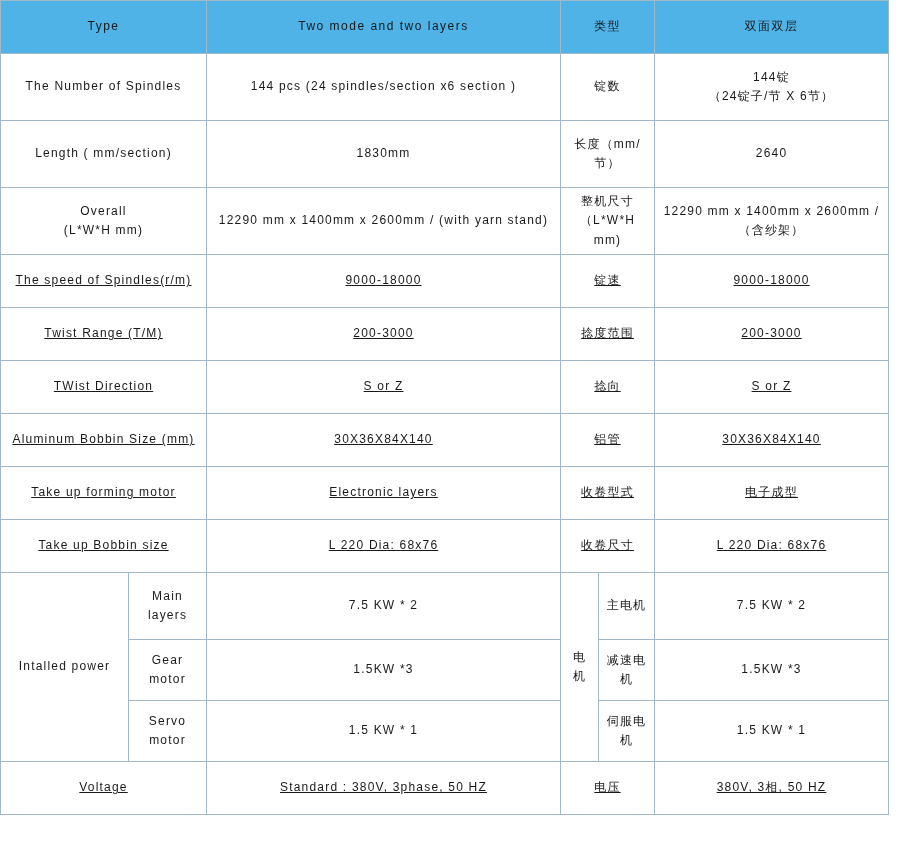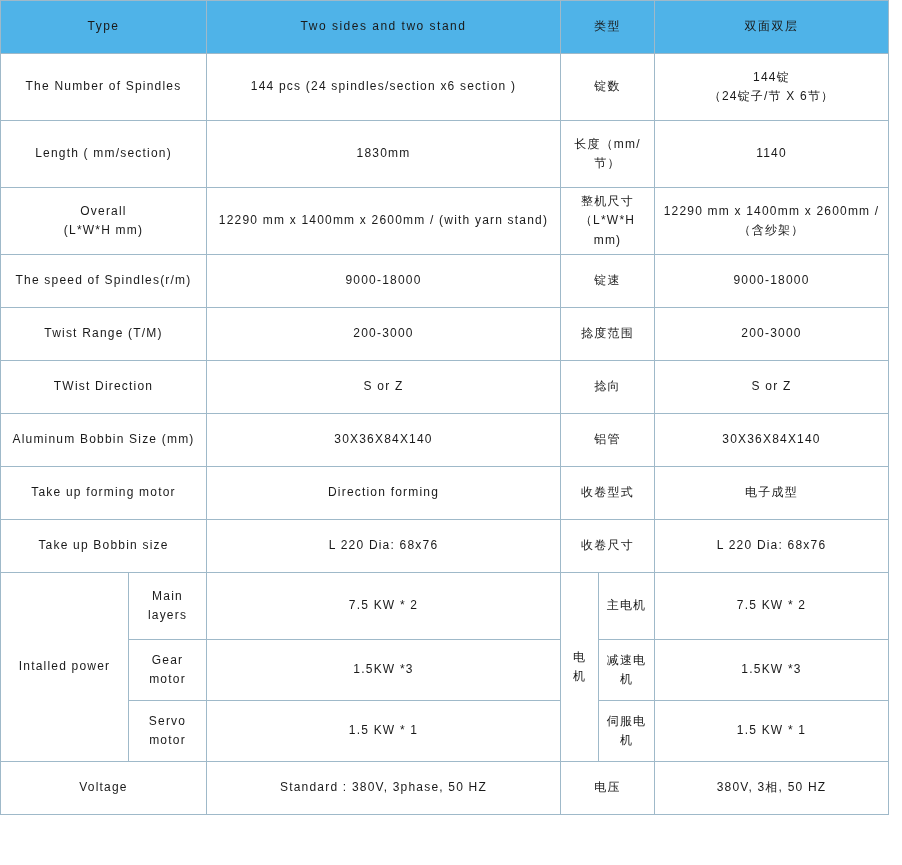--- a/index.html
+++ b/index.html
@@ -53,61 +53,61 @@
   td.sub {
     letter-spacing: 0.6px;
     text-align: center;
   }
   td.power-label {
     letter-spacing: 1.8px;
     text-align: center;
     vertical-align: middle;
   }
   .row-tall td { height: 58px; }
-  .row-mid td { height: 44px; }
+  .row-mid td { height: 44px; text-decoration: underline; }
   .two-line { line-height: 1.9; }
 </style>
 </head>
 <body>
 
 <div class="page">
   <table class="spec">
     <colgroup>
       <col style="width:128px">
       <col style="width:78px">
       <col style="width:354px">
       <col style="width:38px">
       <col style="width:56px">
       <col style="width:234px">
     </colgroup>
     <thead>
       <tr>
         <th colspan="2">Type</th>
-        <th>Two sides and two stand</th>
+        <th>Two mode and two layers</th>
         <th colspan="2" class="cn">类型</th>
         <th class="cn">双面双层</th>
       </tr>
     </thead>
     <tbody>
 
       <tr class="row-tall">
         <td colspan="2" class="label">The Number of Spindles</td>
         <td>144 pcs (24 spindles/section x6 section )</td>
         <td colspan="2" class="cn">锭数</td>
         <td class="cn two-line">
           <div>144锭</div>
           <div>（24锭子/节 X 6节）</div>
         </td>
       </tr>
 
       <tr class="row-tall">
         <td colspan="2" class="label">Length ( mm/section)</td>
         <td>1830mm</td>
         <td colspan="2" class="cn">长度（mm/节）</td>
-        <td class="cn">1140</td>
+        <td class="cn">2640</td>
       </tr>
 
       <tr class="row-tall">
         <td colspan="2" class="label two-line">
           <div>Overall</div>
           <div>(L*W*H   mm)</div>
         </td>
         <td>12290 mm x 1400mm x 2600mm / (with yarn stand)</td>
         <td colspan="2" class="cn two-line">
           <div>整机尺寸</div>
@@ -142,21 +142,21 @@
 
       <tr class="row-mid">
         <td colspan="2" class="label">Aluminum Bobbin Size (mm)</td>
         <td>30X36X84X140</td>
         <td colspan="2" class="cn">铝管</td>
         <td class="cn">30X36X84X140</td>
       </tr>
 
       <tr class="row-mid">
         <td colspan="2" class="label">Take up forming motor</td>
-        <td>Direction forming</td>
+        <td>Electronic layers</td>
         <td colspan="2" class="cn">收卷型式</td>
         <td class="cn">电子成型</td>
       </tr>
 
       <tr class="row-mid">
         <td colspan="2" class="label">Take up Bobbin size</td>
         <td>L 220  Dia: 68x76</td>
         <td colspan="2" class="cn">收卷尺寸</td>
         <td class="cn">L 220  Dia: 68x76</td>
       </tr>

